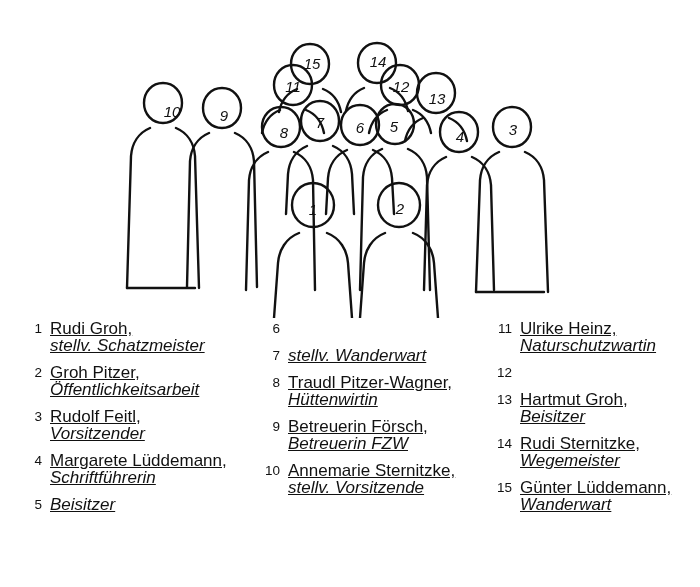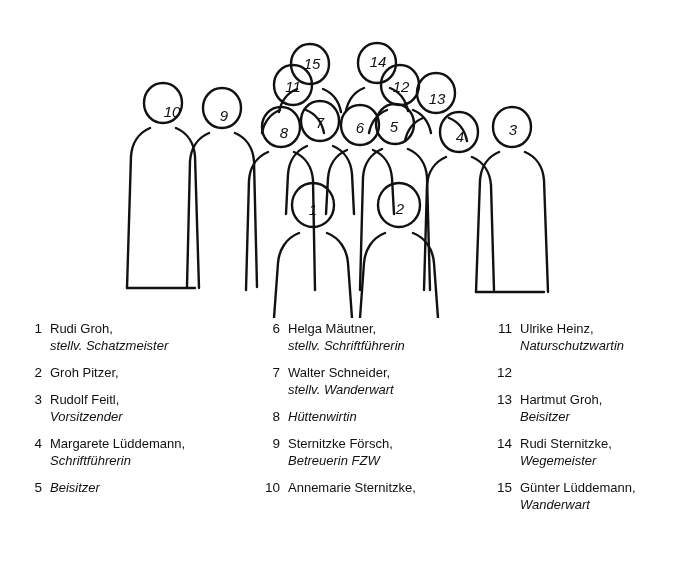--- a/index.html
+++ b/index.html
@@ -60,22 +60,23 @@
   .legend-num {
     width: 26px;
     min-width: 26px;
     text-align: right;
     padding-right: 8px;
     font-size: 13.5px;
     line-height: 17px;
     box-sizing: border-box;
   }
   .legend-text {
-    font-size: 13px;
+    font-size: 17px;
     line-height: 17px;
+    text-decoration: underline;
   }
   .legend-name {
     display: block;
     font-style: normal;
   }
   .legend-role {
     display: block;
     font-style: italic;
   }
 </style>
@@ -190,20 +191,21 @@
       <div class="legend-num">1</div>
       <div class="legend-text">
         <span class="legend-name">Rudi Groh,</span>
         <span class="legend-role">stellv. Schatzmeister</span>
       </div>
     </div>
     <div class="legend-entry">
       <div class="legend-num">2</div>
       <div class="legend-text">
         <span class="legend-name">Groh Pitzer,</span>
+        <span class="legend-role">Öffentlichkeitsarbeit</span>
       </div>
     </div>
     <div class="legend-entry">
       <div class="legend-num">3</div>
       <div class="legend-text">
         <span class="legend-name">Rudolf Feitl,</span>
         <span class="legend-role">Vorsitzender</span>
       </div>
     </div>
     <div class="legend-entry">
@@ -217,49 +219,46 @@
       <div class="legend-num">5</div>
       <div class="legend-text">
         <span class="legend-role">Beisitzer</span>
       </div>
     </div>
   </div>
 
   <div class="legend-col col2">
     <div class="legend-entry">
       <div class="legend-num">6</div>
-      <div class="legend-text">
-        <span class="legend-name">Helga Mäutner,</span>
-        <span class="legend-role">stellv. Schriftführerin</span>
-      </div>
     </div>
     <div class="legend-entry">
       <div class="legend-num">7</div>
       <div class="legend-text">
-        <span class="legend-name">Walter Schneider,</span>
         <span class="legend-role">stellv. Wanderwart</span>
       </div>
     </div>
     <div class="legend-entry">
       <div class="legend-num">8</div>
       <div class="legend-text">
+        <span class="legend-name">Traudl Pitzer-Wagner,</span>
         <span class="legend-role">Hüttenwirtin</span>
       </div>
     </div>
     <div class="legend-entry">
       <div class="legend-num">9</div>
       <div class="legend-text">
-        <span class="legend-name">Sternitzke Försch,</span>
+        <span class="legend-name">Betreuerin Försch,</span>
         <span class="legend-role">Betreuerin FZW</span>
       </div>
     </div>
     <div class="legend-entry">
       <div class="legend-num">10</div>
       <div class="legend-text">
         <span class="legend-name">Annemarie Sternitzke,</span>
+        <span class="legend-role">stellv. Vorsitzende</span>
       </div>
     </div>
   </div>
 
   <div class="legend-col col3">
     <div class="legend-entry">
       <div class="legend-num">11</div>
       <div class="legend-text">
         <span class="legend-name">Ulrike Heinz,</span>
         <span class="legend-role">Naturschutzwartin</span>

